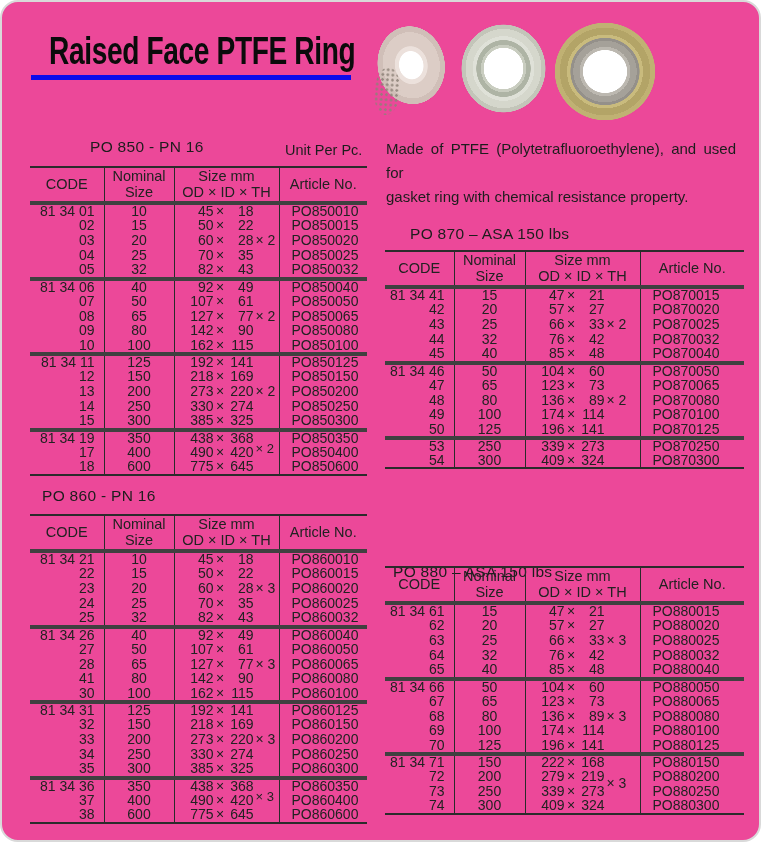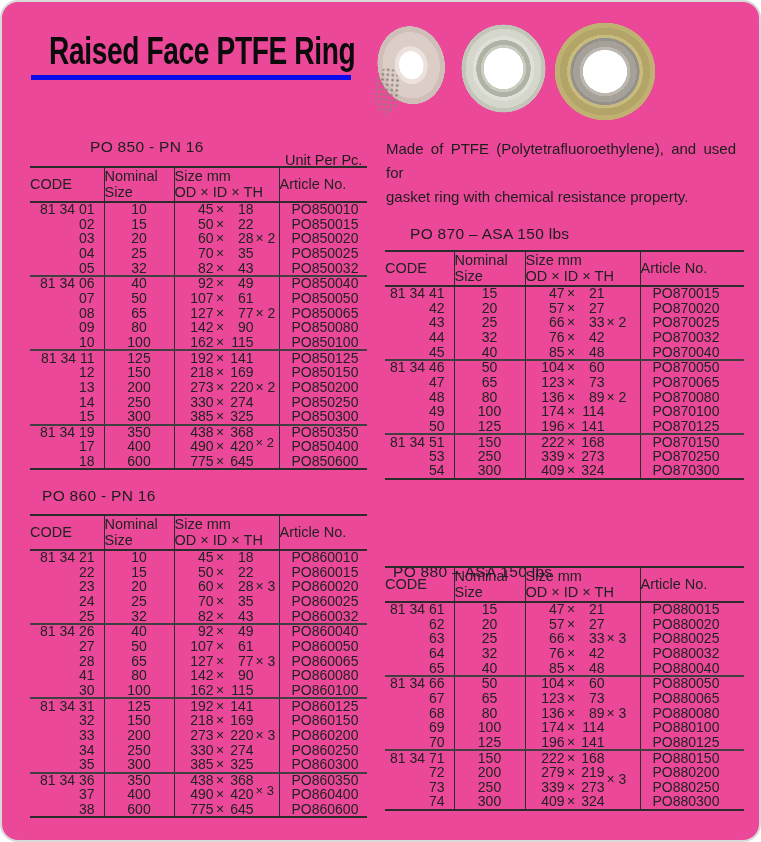--- a/index.html
+++ b/index.html
@@ -42,44 +42,44 @@
       #ffffff 0 42%, #bcb8b0 43% 49%, #a5a199 49% 61%, #94908a 61% 66%,
       #c9bb7d 67% 73%, #b3a467 73% 87%, #c0b173 87% 96%, rgba(0,0,0,0) 97%);
   }
 
   
   .sec-title { position:absolute; font-size:15.5px; color:#1d1d1d; letter-spacing:.3px; white-space:nowrap; }
   .t1-title { left:40px;  top:136px;margin-left:48px; }
   .t2-title { left:40px;  top:485px; }
   .t3-title { left:408px; top:223px; }
   .t4-title { left:391px; top:537px;margin-top:24px; }
-  .unit-label { position:absolute; left:283px; top:150px; font-size:14.5px; color:#1d1d1d; }
+  .unit-label { position:absolute; left:283px; top:140px; font-size:14.5px; color:#1d1d1d; }
   .description { position:absolute; left:384px; top:135px; width:350px; font-size:15px; line-height:24px; color:#1d1d1d; }
   .description .l1 { text-align:justify; text-align-last:justify; }
 
   
   table.data-table {
     position:absolute; border-collapse:collapse; table-layout:fixed;
     font-size:14px; color:#222;
     border-top:2px solid #2b2b2b; border-bottom:2px solid #2b2b2b;
   }
   .tbl-1 { left:28px;  top:164px; width:337px; }
   .tbl-2 { left:28px;  top:512px; width:337px; }
   .tbl-3 { left:383px; top:248px; width:359px; }
   .tbl-4 { left:383px; top:564px; width:359px; }
   .left-cols  col:nth-child(1){width:74px}  .left-cols  col:nth-child(2){width:70px}
   .left-cols  col:nth-child(3){width:105px} .left-cols  col:nth-child(4){width:88px}
   .right-cols col:nth-child(1){width:69px}  .right-cols col:nth-child(2){width:71px}
   .right-cols col:nth-child(3){width:115px} .right-cols col:nth-child(4){width:104px}
 
   table.data-table thead tr { border-bottom:2px solid #2b2b2b; }
-  table.data-table tbody { border-top:2px solid #404040; }
+  table.data-table tbody { border-top:4px solid #404040; }
   table.data-table th {
     font-weight:normal; font-size:14.5px; line-height:15.5px; padding:1px 0;
-    text-align:left; vertical-align:middle;
+    text-align:center; vertical-align:middle;
   }
   table.data-table td { padding:0; height:14.85px; line-height:13.5px; white-space:nowrap; }
   table.data-table th:nth-child(n+2), table.data-table td:nth-child(n+2) { border-left:1.4px solid #2b2b2b; }
 
   .c-code { text-align:right; padding-right:9px !important; }
   .c-nom  { text-align:center; }
   .c-size { text-align:left; padding-left:12px !important; }
   .c-art  { text-align:left; padding-left:12px !important; }
   .sz-od { display:inline-block; min-width:27px; text-align:right; }
   .sz-x  { display:inline-block; width:13px;  text-align:center; }
@@ -451,26 +451,20 @@
         </tr>
         <tr>
           <td class="c-code">50</td>
           <td class="c-nom">125</td>
           <td class="c-size"><span class="sz-od">196</span><span class="sz-x">×</span><span class="sz-id">141</span></td>
           <td class="c-art">PO870125</td>
         </tr>
       </tbody>
       <tbody>
         <tr>
-          <td class="c-code">81 34 51</td>
-          <td class="c-nom">150</td>
-          <td class="c-size"><span class="sz-od">222</span><span class="sz-x">×</span><span class="sz-id">168</span></td>
-          <td class="c-art">PO870150</td>
-        </tr>
-        <tr>
           <td class="c-code">53</td>
           <td class="c-nom">250</td>
           <td class="c-size"><span class="sz-od">339</span><span class="sz-x">×</span><span class="sz-id">273</span></td>
           <td class="c-art">PO870250</td>
         </tr>
         <tr>
           <td class="c-code">54</td>
           <td class="c-nom">300</td>
           <td class="c-size"><span class="sz-od">409</span><span class="sz-x">×</span><span class="sz-id">324</span></td>
           <td class="c-art">PO870300</td>

